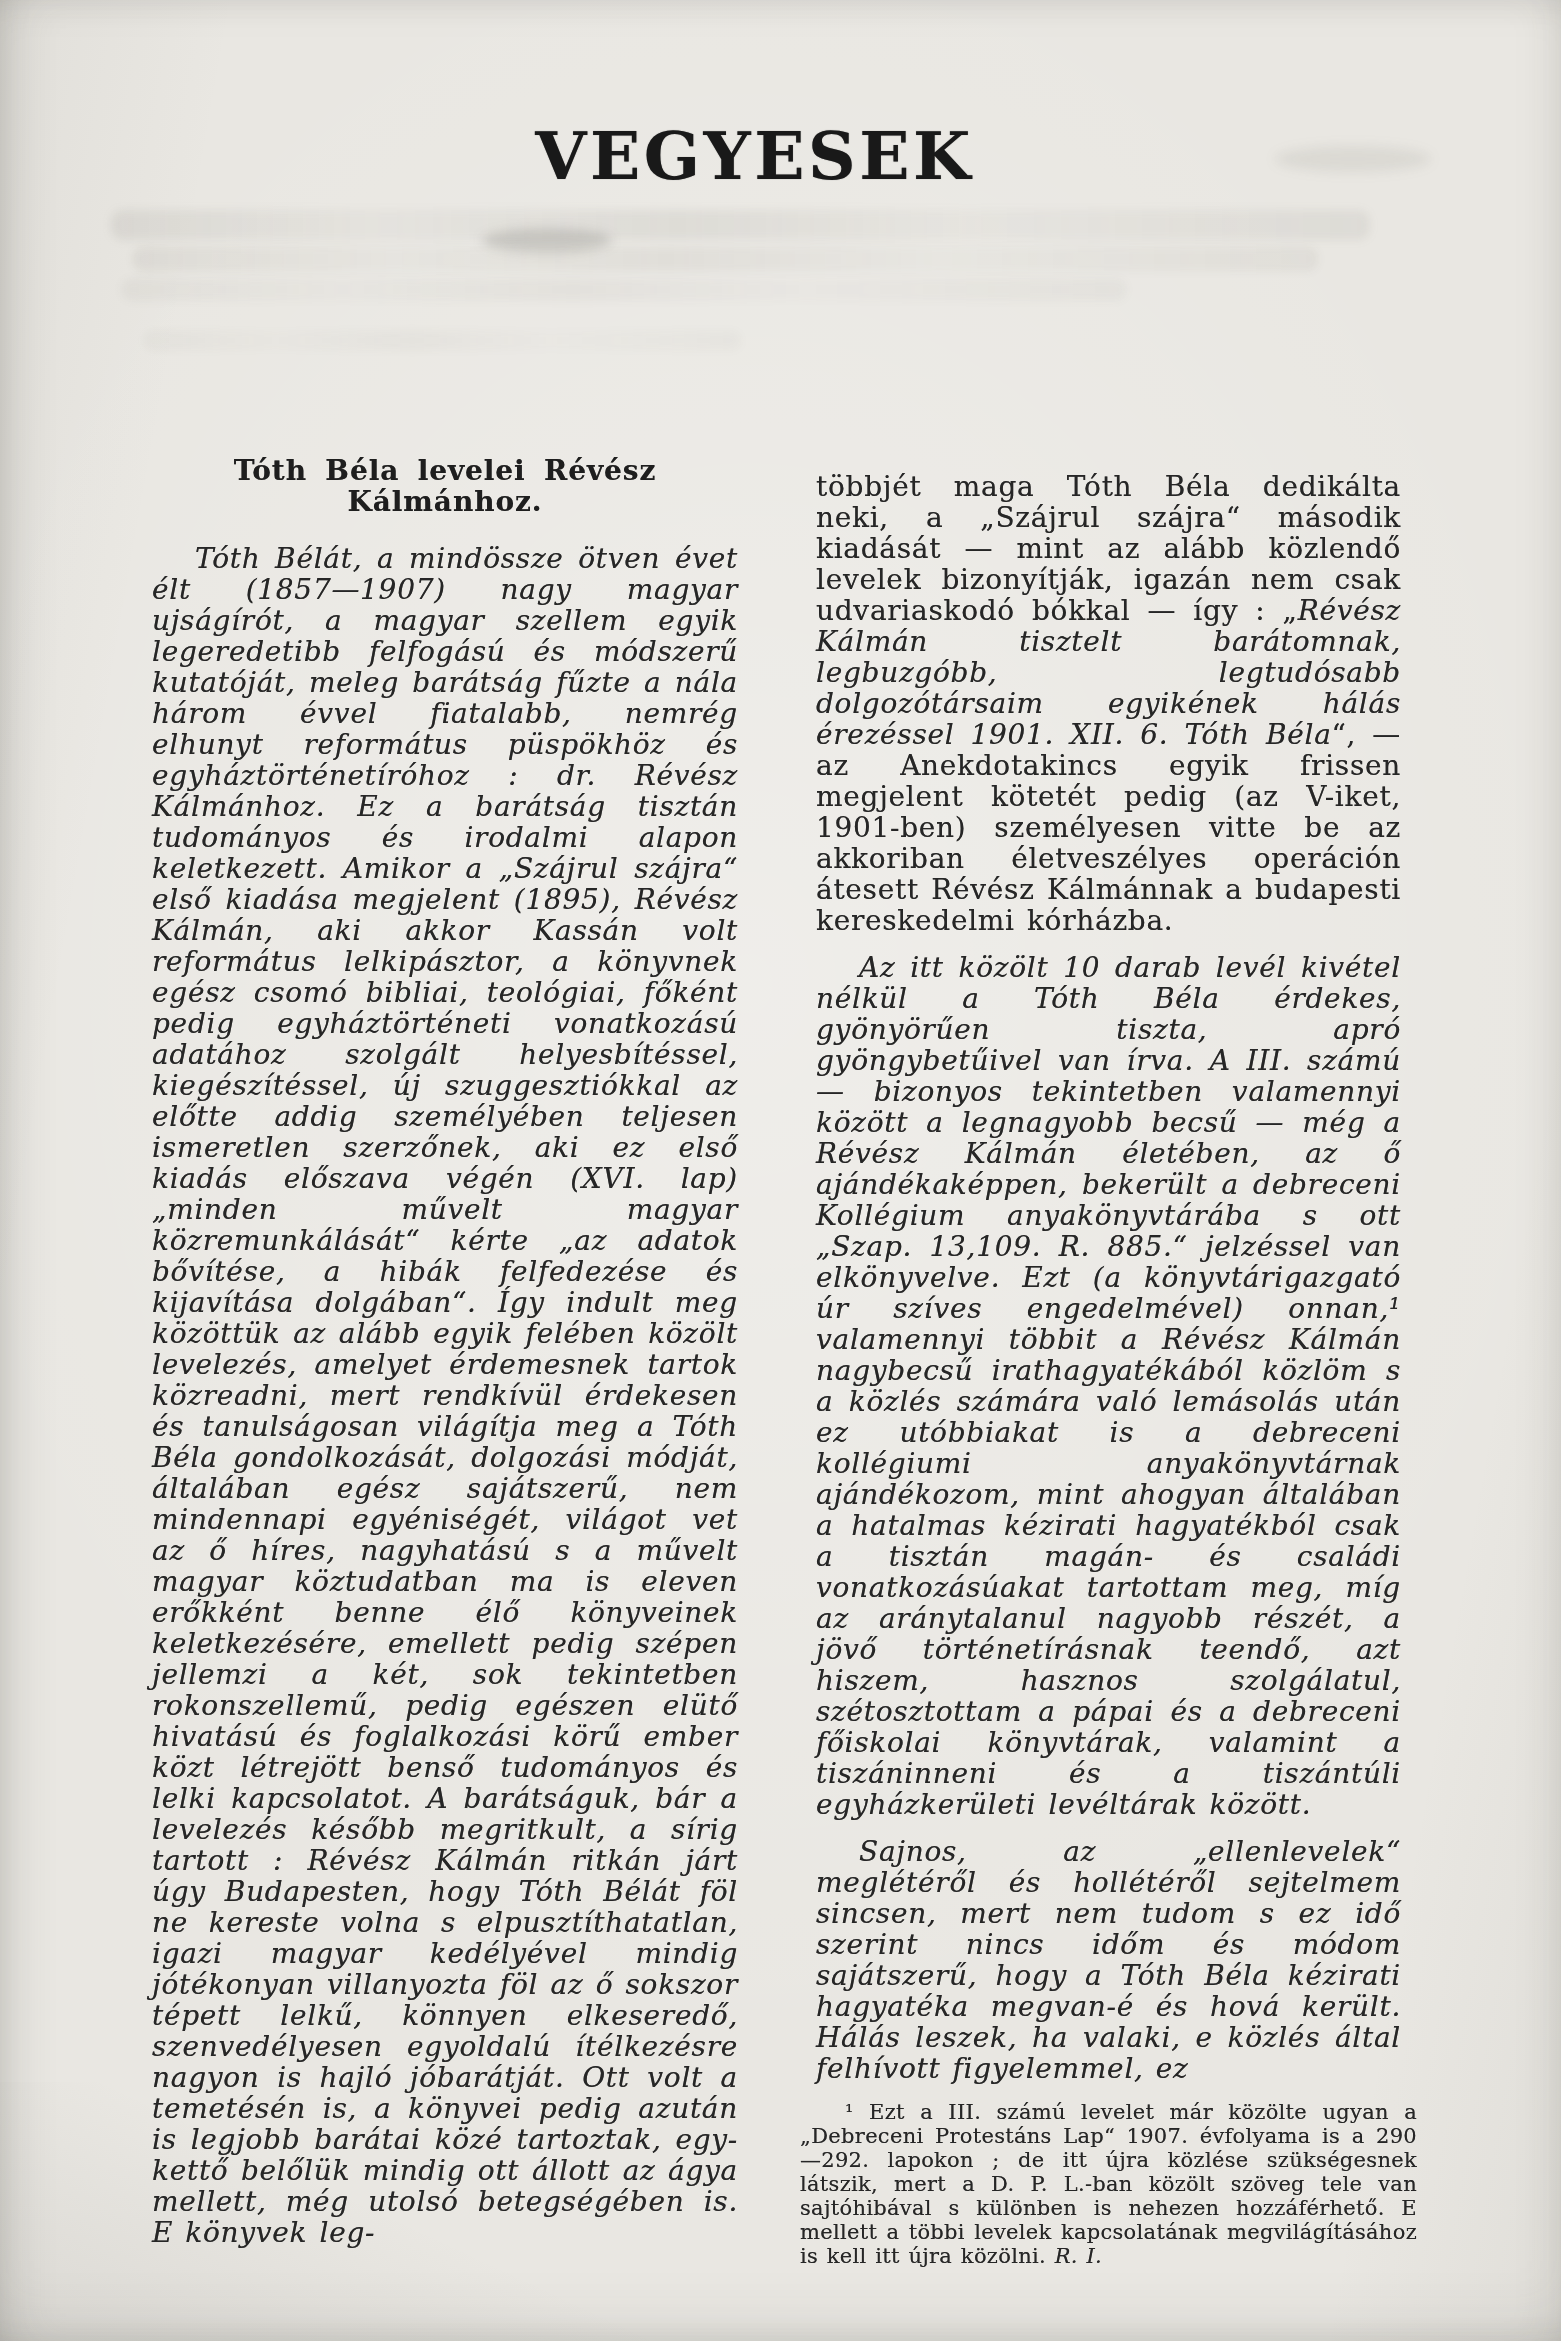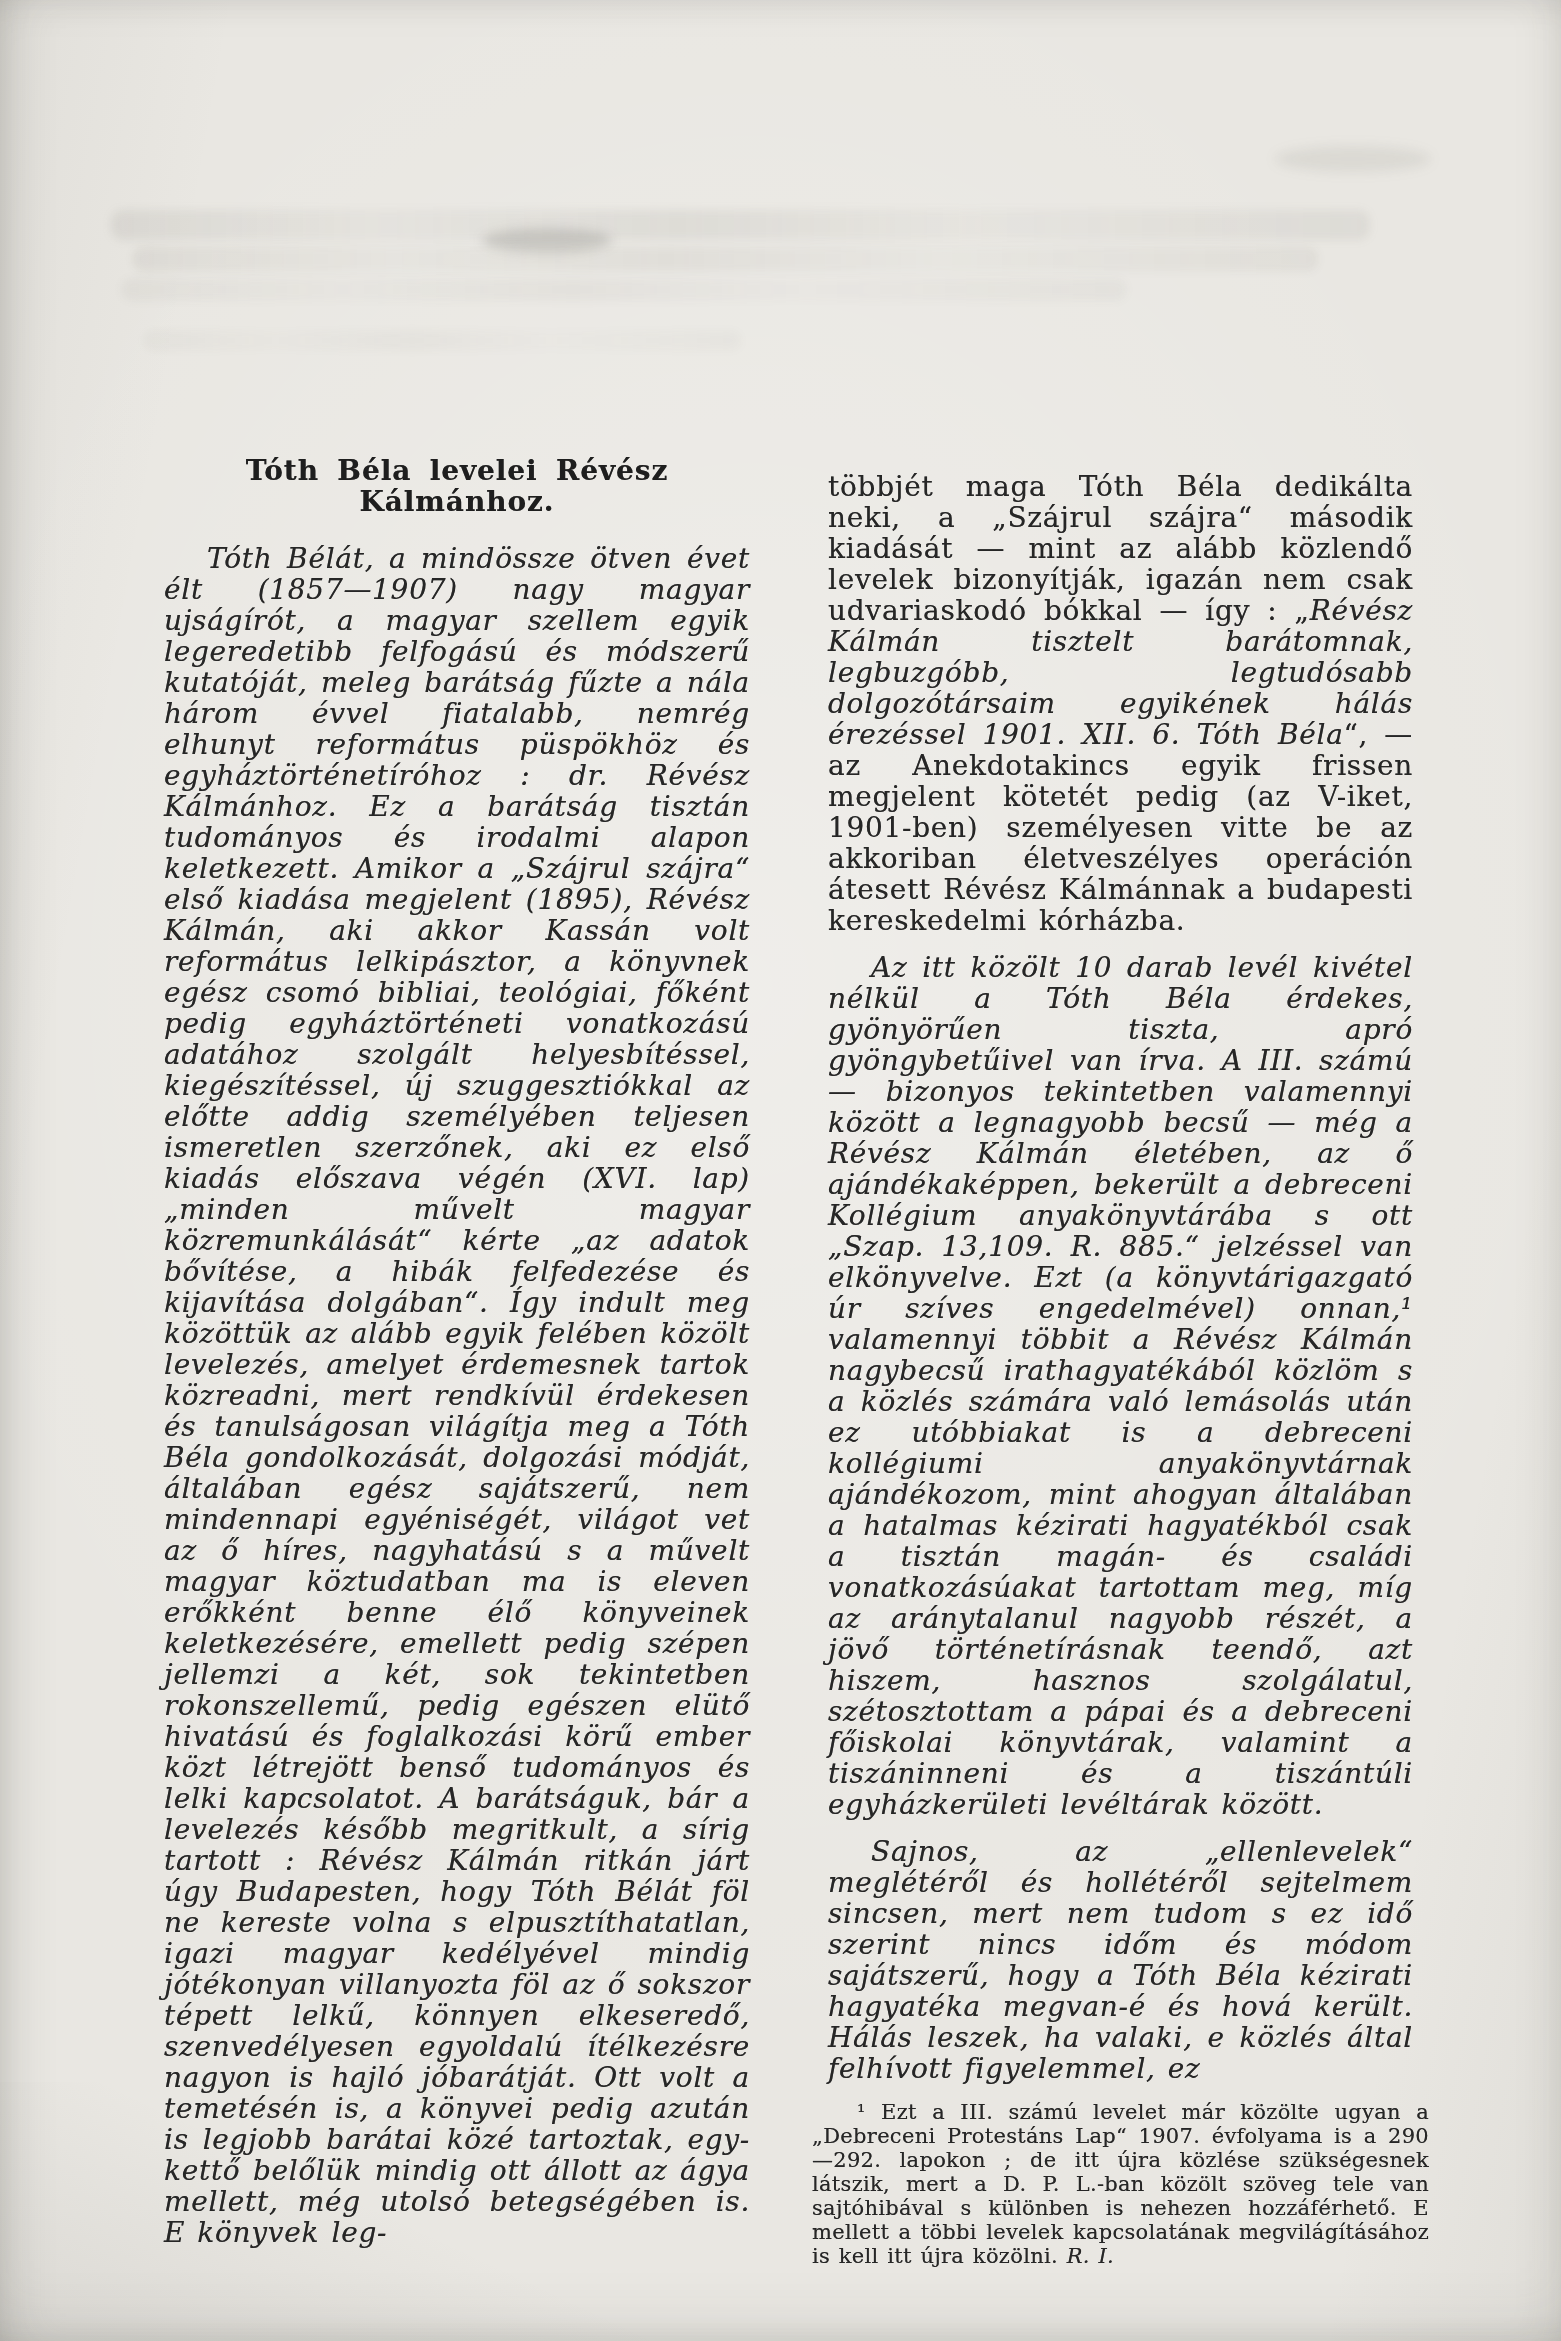--- a/index.html
+++ b/index.html
@@ -58,21 +58,21 @@
     font-size: 66px;
     line-height: 1;
     font-weight: bold;
     letter-spacing: 3.5px;
     color: #191919;
     text-shadow: 0 0 0.9px rgba(25,25,25,0.55);
   }
 
   .columns {
     position: absolute;
-    left: 148px;
+    left: 136px;
     top: 455px;
     width: 1281px;
     display: flex;
     gap: 46px;
   }
   .col { font-size: 28px; line-height: 31px; text-align: justify;
          letter-spacing: 0.7px; word-spacing: 2.6px;
          text-shadow: 0 0 0.5px rgba(35,35,35,0.6); }
   .col-left  { width: 618px; }
   .col-right { width: 617px; }
@@ -106,20 +106,21 @@
 <div class="page">
 
   <div class="bleed bleed-a"></div>
   <div class="bleed bleed-b"></div>
   <div class="bleed bleed-c"></div>
   <div class="bleed bleed-d"></div>
   <div class="bleed-spot"></div>
   <div class="bleed-corner"></div>
   <div class="crease"></div>
 
+  <h1 class="page-title">VEGYESEK</h1>
 
   <div class="columns">
 
     <div class="col col-left">
       <h2 class="article-heading">Tóth Béla levelei Révész Kálmánhoz.</h2>
       <p class="indent">Tóth Bélát, a mindössze ötven évet élt (1857—1907) nagy magyar ujságírót, a magyar szellem egyik legeredetibb felfogású és módszerű kutatóját, meleg barátság fűzte a nála három évvel fiatalabb, nemrég elhunyt református püspökhöz és egyháztörténetíróhoz : dr. Révész Kálmánhoz. Ez a barátság tisztán tudományos és irodalmi alapon keletkezett. Amikor a „Szájrul szájra“ első kiadása megjelent (1895), Révész Kálmán, aki akkor Kassán volt református lelkipásztor, a könyvnek egész csomó bibliai, teológiai, főként pedig egyháztörténeti vonatkozású adatához szolgált helyesbítéssel, kiegészítéssel, új szuggesztiókkal az előtte addig személyében teljesen ismeretlen szerzőnek, aki ez első kiadás előszava végén (XVI. lap) „minden művelt magyar közremunkálását“ kérte „az adatok bővítése, a hibák felfedezése és kijavítása dolgában“. Így indult meg közöttük az alább egyik felében közölt levelezés, amelyet érdemesnek tartok közreadni, mert rendkívül érdekesen és tanulságosan világítja meg a Tóth Béla gondolkozását, dolgozási módját, általában egész sajátszerű, nem mindennapi egyéniségét, világot vet az ő híres, nagyhatású s a művelt magyar köztudatban ma is eleven erőkként benne élő könyveinek keletkezésére, emellett pedig szépen jellemzi a két, sok tekintetben rokonszellemű, pedig egészen elütő hivatású és foglalkozási körű ember közt létrejött benső tudományos és lelki kapcsolatot. A barátságuk, bár a levelezés később megritkult, a sírig tartott : Révész Kálmán ritkán járt úgy Budapesten, hogy Tóth Bélát föl ne kereste volna s elpusztíthatatlan, igazi magyar kedélyével mindig jótékonyan villanyozta föl az ő sokszor tépett lelkű, könnyen elkeseredő, szenvedélyesen egyoldalú ítélkezésre nagyon is hajló jóbarátját. Ott volt a temetésén is, a könyvei pedig azután is legjobb barátai közé tartoztak, egy-kettő belőlük mindig ott állott az ágya mellett, még utolsó betegségében is. E könyvek leg-</p>
     </div>
 
     <div class="col col-right">
       <p><span>többjét maga Tóth Béla dedikálta neki, a „Szájrul szájra“ második kiadását — mint az alább közlendő levelek bizonyítják, igazán nem csak udvariaskodó bókkal — így : „</span><em>Révész Kálmán tisztelt barátomnak, legbuzgóbb, legtudósabb dolgozótársaim egyikének hálás érezéssel 1901. XII. 6. Tóth Béla</em><span>“, — az Anekdotakincs egyik frissen megjelent kötetét pedig (az V-iket, 1901-ben) személyesen vitte be az akkoriban életveszélyes operáción átesett Révész Kálmánnak a budapesti kereskedelmi kórházba.</span></p>

